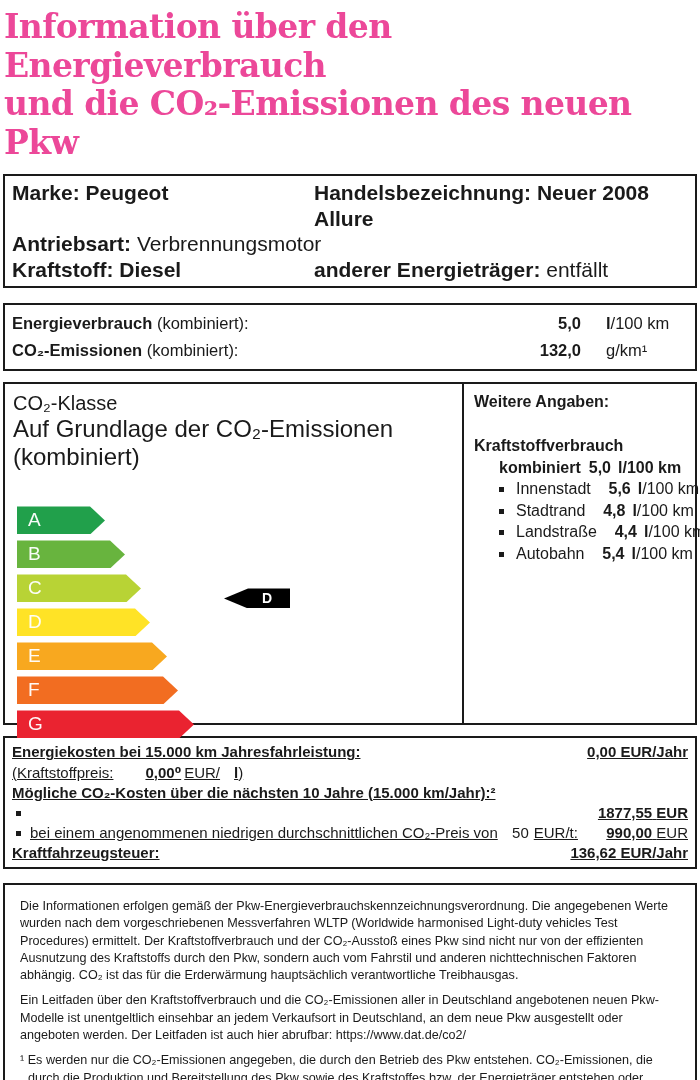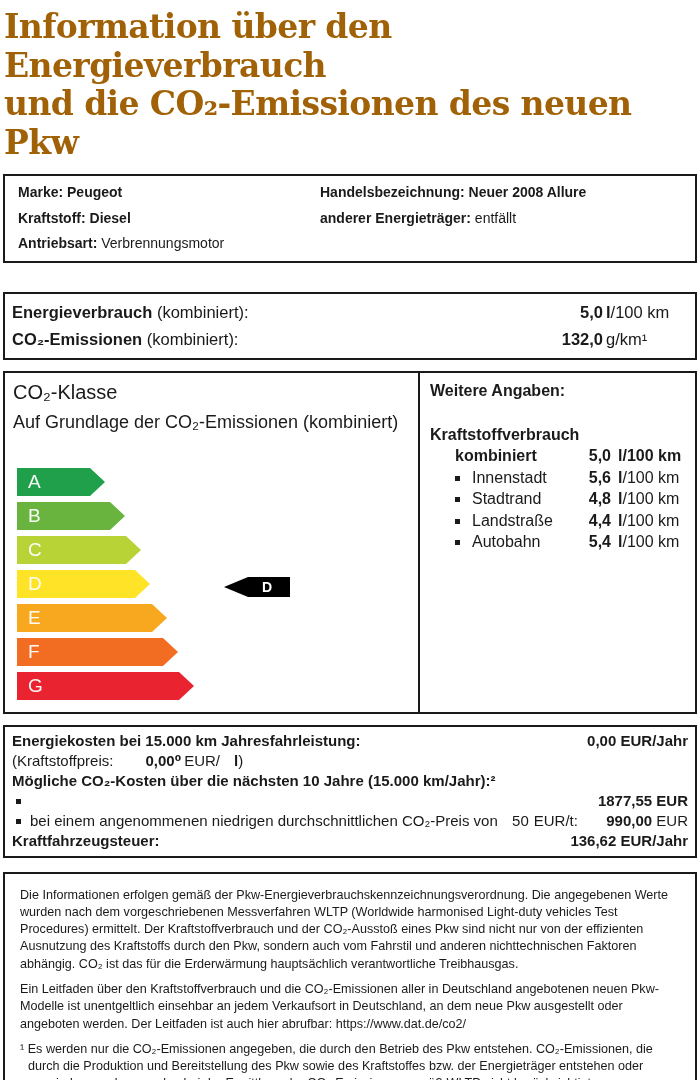--- a/index.html
+++ b/index.html
@@ -1,61 +1,61 @@
 <!DOCTYPE html>
 <html lang="de"><head>
 <meta charset="utf-8">
 <style>
   html,body{margin:0;padding:0;background:#fff;}
   body{width:700px;height:1080px;overflow:hidden;color:#1a1a1a;
        font-family:"Liberation Sans","DejaVu Sans",sans-serif;}
   .page{padding:4px 3px 0 3px;}
   .b{font-weight:700;}
   h1{margin:4px 1px 12px 1px;font-family:"DejaVu Serif","Liberation Serif",serif;
-     font-weight:700;font-size:33px;line-height:1.17;letter-spacing:-.6px;color:#a16207;}
+     font-weight:700;font-size:33px;line-height:1.17;letter-spacing:-.6px;color:#ec4899;}
   .box{border:2px solid #1a1a1a;box-sizing:border-box;}
 
   
-  #box-vehicle{margin-bottom:29px;padding:4px 13px;font-size:14px;}
+  #box-vehicle{margin-bottom:15px;padding:4px 7px;font-size:21px;}
   .vrow{display:flex;line-height:25.5px;}
   .vcell-left{width:302px;flex:none;}
 
   
   #box-consumption{margin-bottom:11px;padding:5px 7px;font-size:16.5px;}
-  .crow{display:flex;line-height:27px;}
+  .crow{display:flex;line-height:27px;gap:22px;}
   .crow .spacer{flex:1;}
   .crow .val{min-width:52px;text-align:right;font-weight:700;}
   .crow .unit{width:82px;padding-left:3px;}
 
   
   #box-class{margin-bottom:11px;height:343px;display:flex;position:relative;}
   .class-left{flex:1;padding:8px 0 0 8px;position:relative;}
   .class-heading{font-size:20px;font-weight:400;}
-  .class-sub{font-size:18px;margin-top:8px;}
+  .class-sub{font-size:24px;margin-top:0;}
   .arrows{margin:35px 0 0 4px;}
   .arrow{height:28px;margin-bottom:6px;color:rgba(255,255,255,.96);
          font-size:19px;line-height:28px;padding-left:11px;box-sizing:border-box;
          clip-path:polygon(0 0,calc(100% - 15px) 0,100% 50%,calc(100% - 15px) 100%,0 100%);}
   .marker{position:absolute;left:219px;top:204px;width:66px;height:20px;
           clip-path:polygon(24px 0,100% 0,100% 100%,24px 100%,0 50%);
           color:#fff;font-weight:700;font-size:14px;line-height:20px;
           text-align:center;padding-left:20px;box-sizing:border-box;}
-  .class-right{width:277px;flex:none;border-left:2px solid #1a1a1a;
+  .class-right{width:233px;flex:none;border-left:2px solid #1a1a1a;
                padding:9px 6px 0 10px;box-sizing:border-box;font-size:16px;}
   .panel-heading{font-weight:700;margin-bottom:24px;}
   .panel-sub{font-weight:700;line-height:21.5px;}
   .prow{display:grid;grid-template-columns:17px 1fr 40px 78px;line-height:21.5px;margin-left:25px;}
   .prow .lbl2{grid-column:1/3;}
   .prow .v{text-align:right;font-weight:700;}
   .prow .u{padding-left:7px;white-space:nowrap;}
   .sq{width:5px;height:5px;background:#1a1a1a;margin-top:9px;}
 
   
   #box-costs{margin-bottom:14px;padding:4px 7px;font-size:15px;line-height:20.1px;}
-  .cost-row{display:flex;}
+  .cost-row{display:flex;text-decoration:underline;}
   .cost-row .right{margin-left:auto;white-space:nowrap;padding-left:4px;}
   .sq2{flex:none;width:5px;height:5px;background:#1a1a1a;margin:8px 9px 0 4px;}
   .price{display:inline-block;min-width:26px;text-align:right;margin:0 5px;}
 
   
   #box-fineprint{padding:5px 7px;font-size:12.6px;line-height:17.3px;height:257px;overflow:hidden;}
   #box-fineprint p{margin:8px;}
   .fn{padding-left:8px;text-indent:-8px;}
 </style>
 </head>
@@ -64,25 +64,25 @@
 <div class="page">
 
   <h1><span>Information über den Energieverbrauch</span><br><span>und die CO₂-Emissionen des neuen Pkw</span></h1>
 
   <section class="box" id="box-vehicle">
     <div class="vrow">
       <div class="vcell-left"><span class="b">Marke:</span> <span class="b">Peugeot</span></div>
       <div><span class="b">Handelsbezeichnung:</span> <span class="b">Neuer 2008 Allure</span></div>
     </div>
     <div class="vrow">
+      <div><span class="b">Antriebsart:</span> <span>Verbrennungsmotor</span></div>
+    </div>
+    <div class="vrow">
       <div class="vcell-left"><span class="b">Kraftstoff:</span> <span class="b">Diesel</span></div>
       <div><span class="b">anderer Energieträger:</span> <span>entfällt</span></div>
-    </div>
-    <div class="vrow">
-      <div><span class="b">Antriebsart:</span> <span>Verbrennungsmotor</span></div>
     </div>
   </section>
 
   <section class="box" id="box-consumption">
     <div class="crow">
       <span><span class="b">Energieverbrauch</span><span> (kombiniert):</span></span>
       <span class="spacer"></span>
       <span class="val">5,0</span>
       <span class="unit"><span class="b">l</span><span>/100 km</span></span>
     </div>

